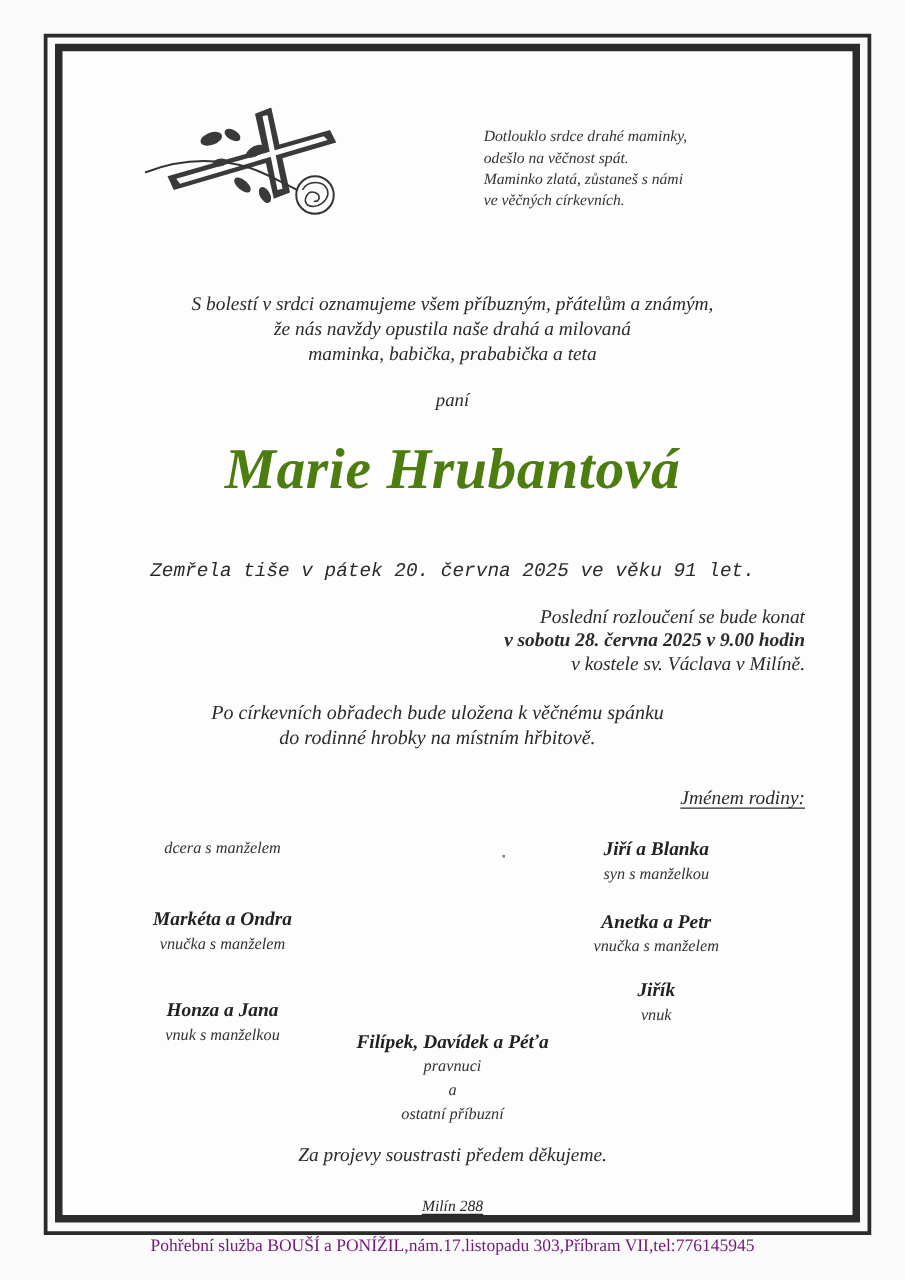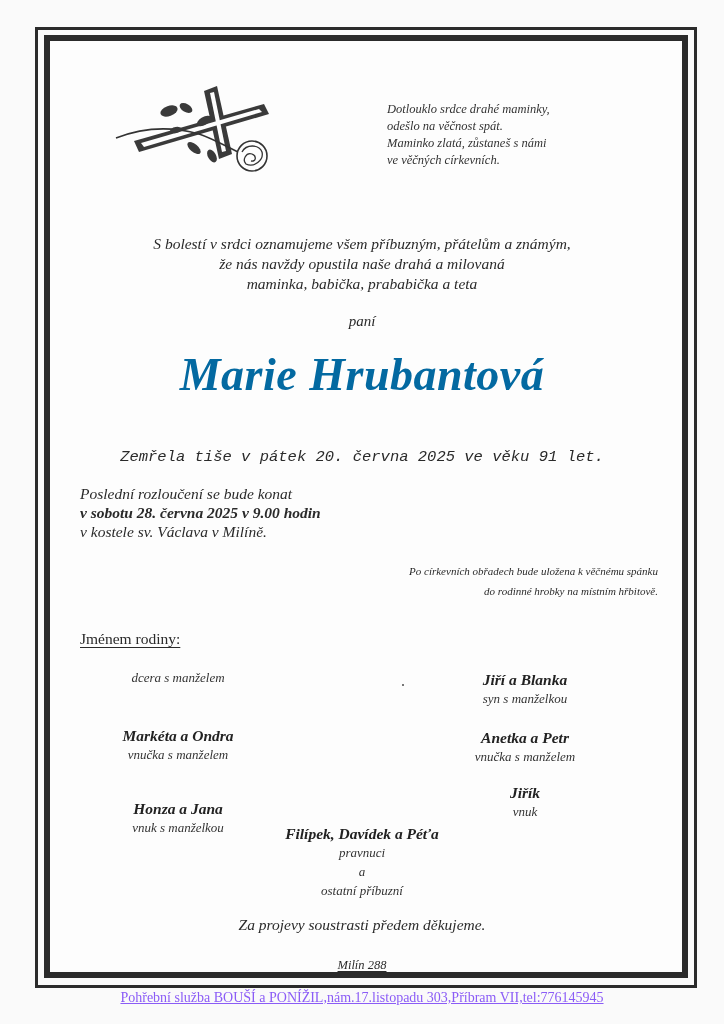--- a/index.html
+++ b/index.html
@@ -16,38 +16,38 @@
     .inner-frame {
       position: absolute; left: 44px; top: 35px; width: 632px; height: 931px;
       border: 6px solid #2b2b2b; background: #fdfdfd;
     }
     .abs { position: absolute; }
     .cross-img { left: 114px; top: 86px; width: 160px; height: 90px; }
     .poem { left: 387px; top: 101px; font-size: 12.5px; line-height: 17px; font-style: italic; color: #333; }
     .poem div { white-space: nowrap; }
     .announce { left: 80px; width: 564px; top: 234px; font-size: 15.5px; line-height: 20px; font-style: italic; text-align: center; }
     .pani { left: 80px; width: 564px; top: 313px; font-size: 15px; font-style: italic; text-align: center; }
-    .name { left: 60px; width: 604px; top: 348px; font-size: 46px; font-weight: bold; font-style: italic; text-align: center; color: #0369a1; letter-spacing: 0.5px; }
+    .name { left: 60px; width: 604px; top: 348px; font-size: 46px; font-weight: bold; font-style: italic; text-align: center; color: #4d7c0f; letter-spacing: 0.5px; }
     .died { left: 80px; width: 564px; top: 448px; font-size: 15.5px; font-style: italic; text-align: center; font-family: Liberation Mono, monospace; }
-    .farewell { left: 80px; width: 564px; top: 484px; font-size: 15.5px; line-height: 19px; text-align: left; }
+    .farewell { left: 80px; width: 564px; top: 484px; font-size: 15.5px; line-height: 19px; text-align: right; }
     .farewell .b { font-weight: bold; font-style: italic; }
     .farewell .i { font-style: italic; }
-    .burial { left: 94px; width: 564px; top: 561px; font-size: 11px; line-height: 20px; font-style: italic; text-align: right; }
-    .family-title { left: 80px; width: 564px; top: 630px; font-size: 15.5px; text-align: left; }
+    .burial { left: 68px; width: 564px; top: 561px; font-size: 16px; line-height: 20px; font-style: italic; text-align: center; }
+    .family-title { left: 80px; width: 564px; top: 630px; font-size: 15.5px; font-style: italic; text-align: right; }
     .family-title span { text-decoration: underline; text-underline-offset: 3px; }
     .member { position: absolute; width: 200px; text-align: center; }
     .member .mname { font-size: 15.5px; font-weight: bold; font-style: italic; color: #222; line-height: 19px; }
     .member .mrel { font-size: 13px; font-style: italic; color: #333; line-height: 19px; }
     .left-col { left: 78px; }
     .right-col { left: 425px; }
     .center-col { left: 162px; width: 400px; }
     .thanks { left: 80px; width: 564px; top: 916px; font-size: 15.5px; font-style: italic; text-align: center; }
     .address { left: 80px; width: 564px; top: 958px; font-size: 12.5px; font-style: italic; text-align: center; }
     .address span { text-decoration: underline; text-underline-offset: 2px; }
-    .footer { left: 20px; width: 684px; top: 990px; font-size: 14px; text-align: center; color: #8b5cf6; white-space: nowrap; text-decoration: underline; }
+    .footer { left: 20px; width: 684px; top: 990px; font-size: 14px; text-align: center; color: #701a75; white-space: nowrap; }
     .dot { left: 402px; top: 684px; width: 2px; height: 2px; background: #777; }
   </style>
 </head>
 <body>
 
 <div class="outer-frame"></div>
 <div class="inner-frame"></div>
 
 <svg class="abs cross-img" viewBox="0 0 160 90">
 

